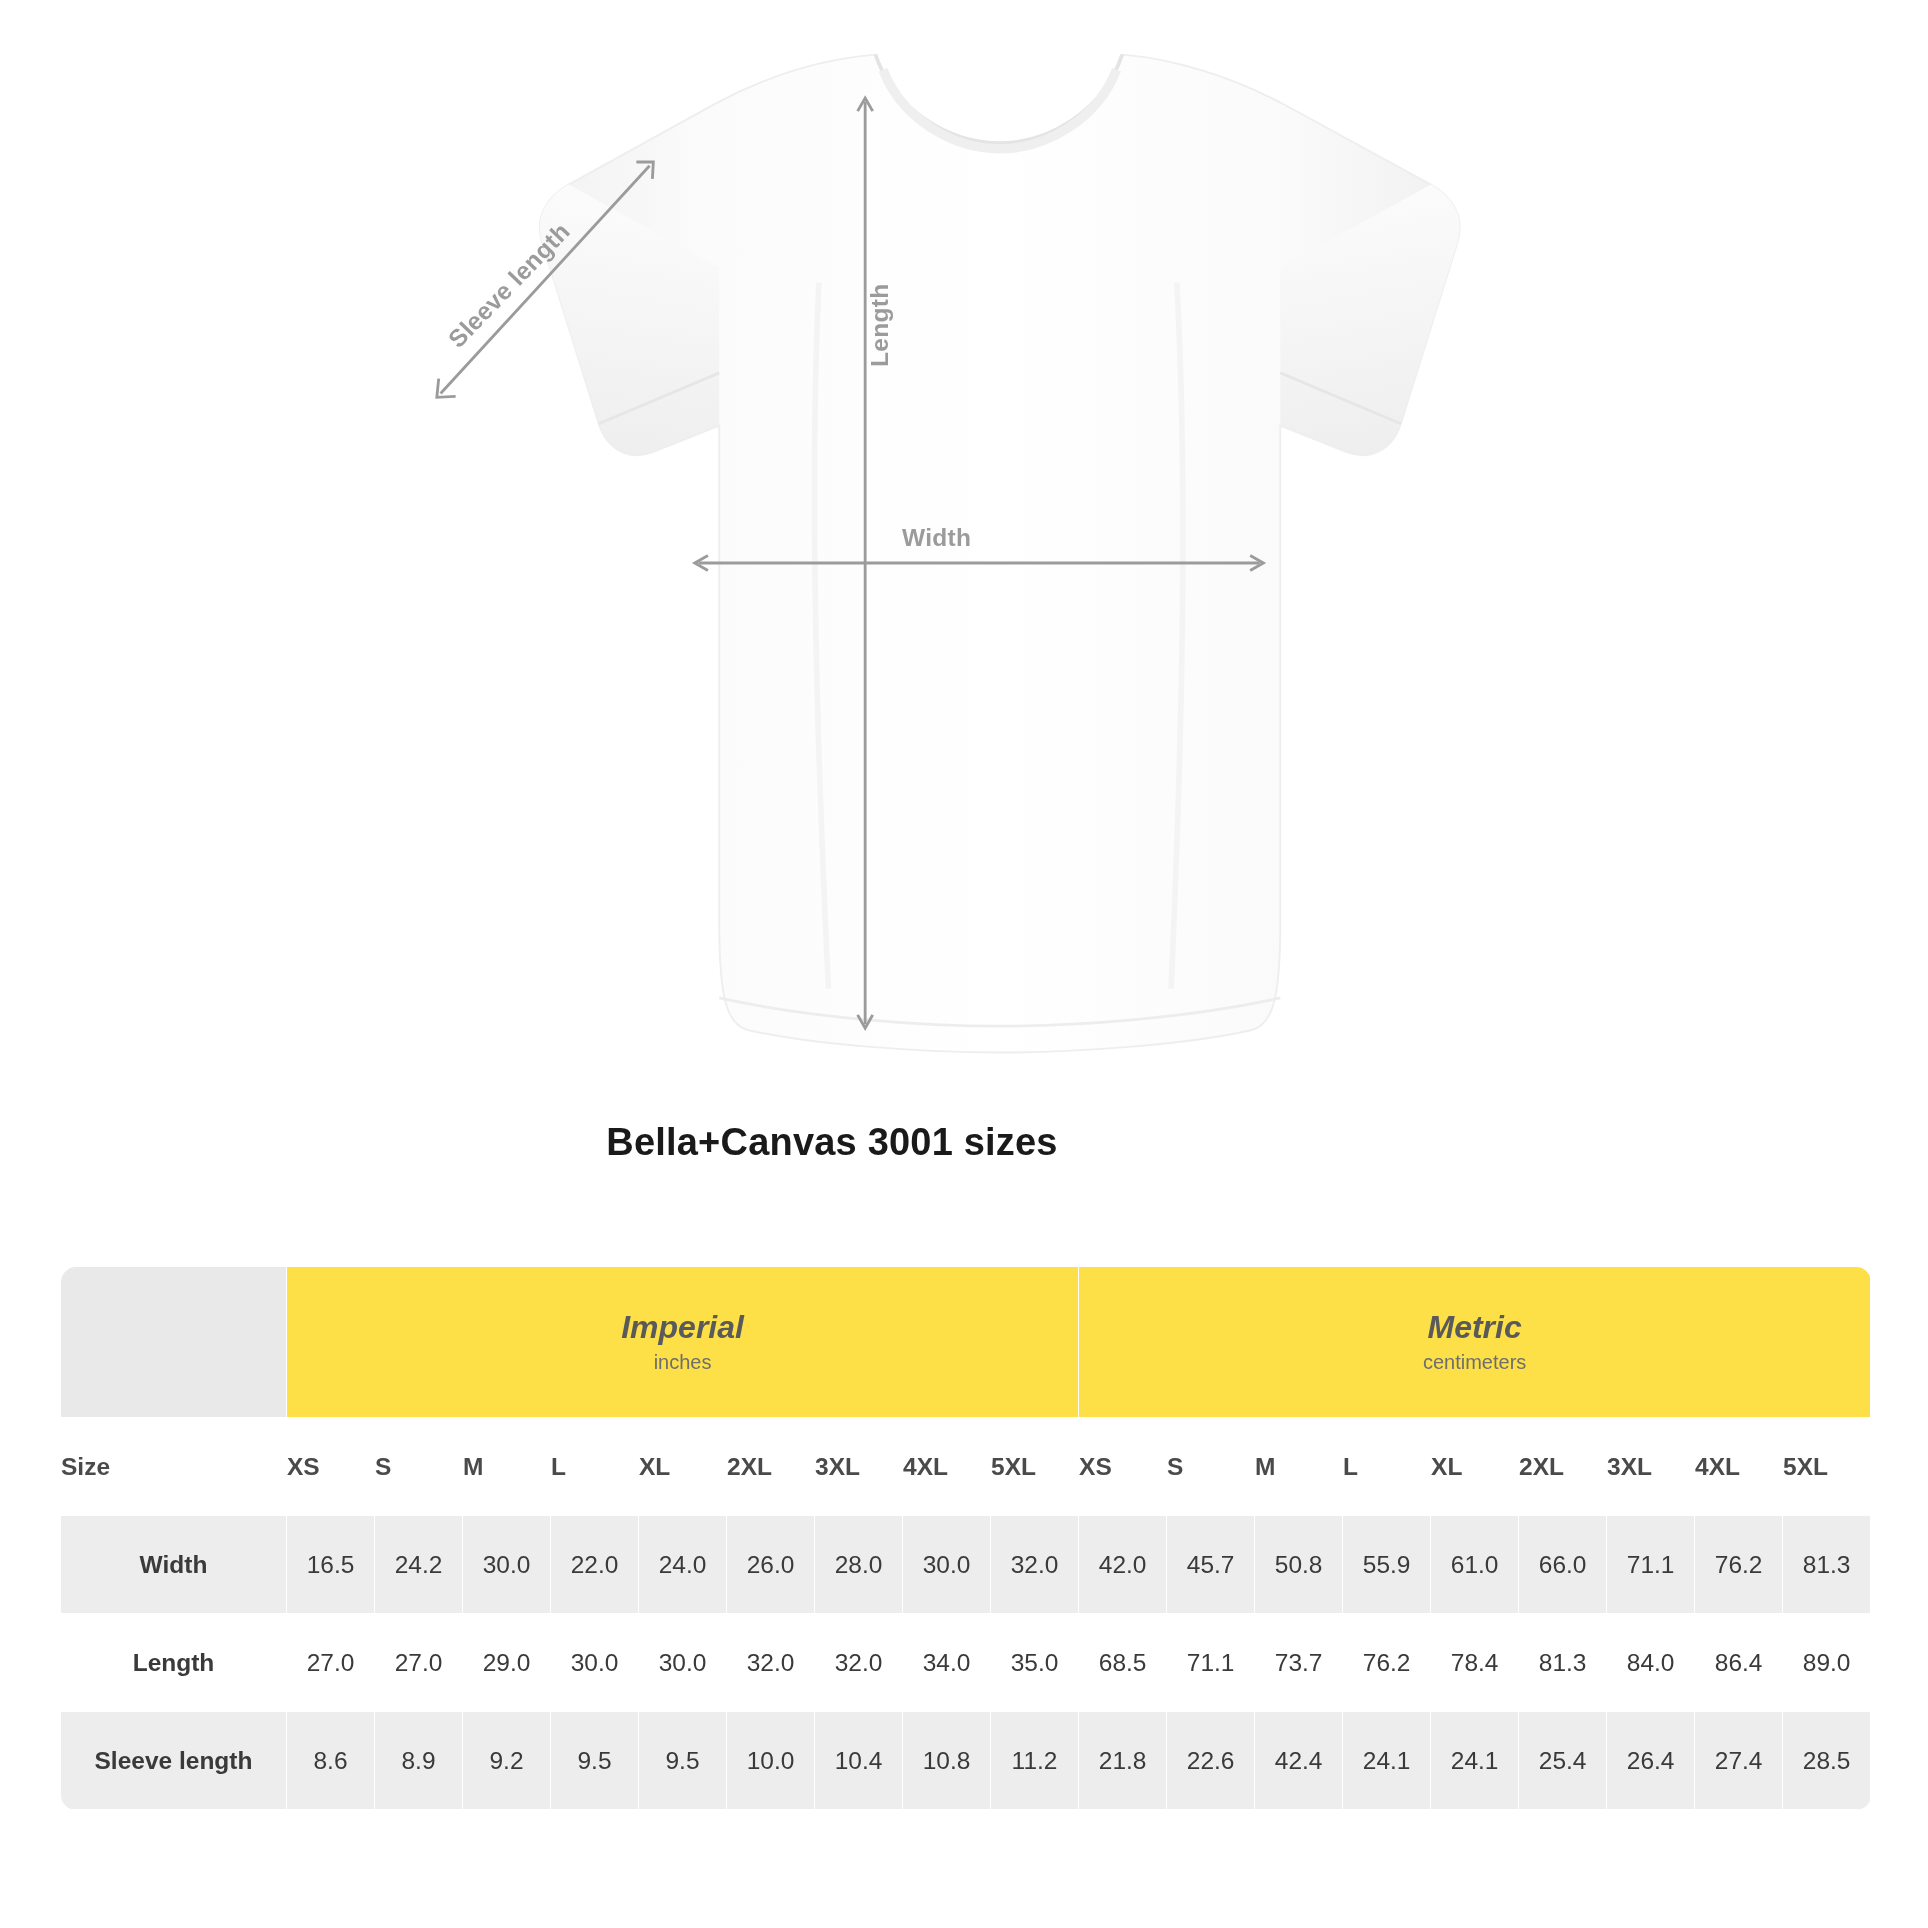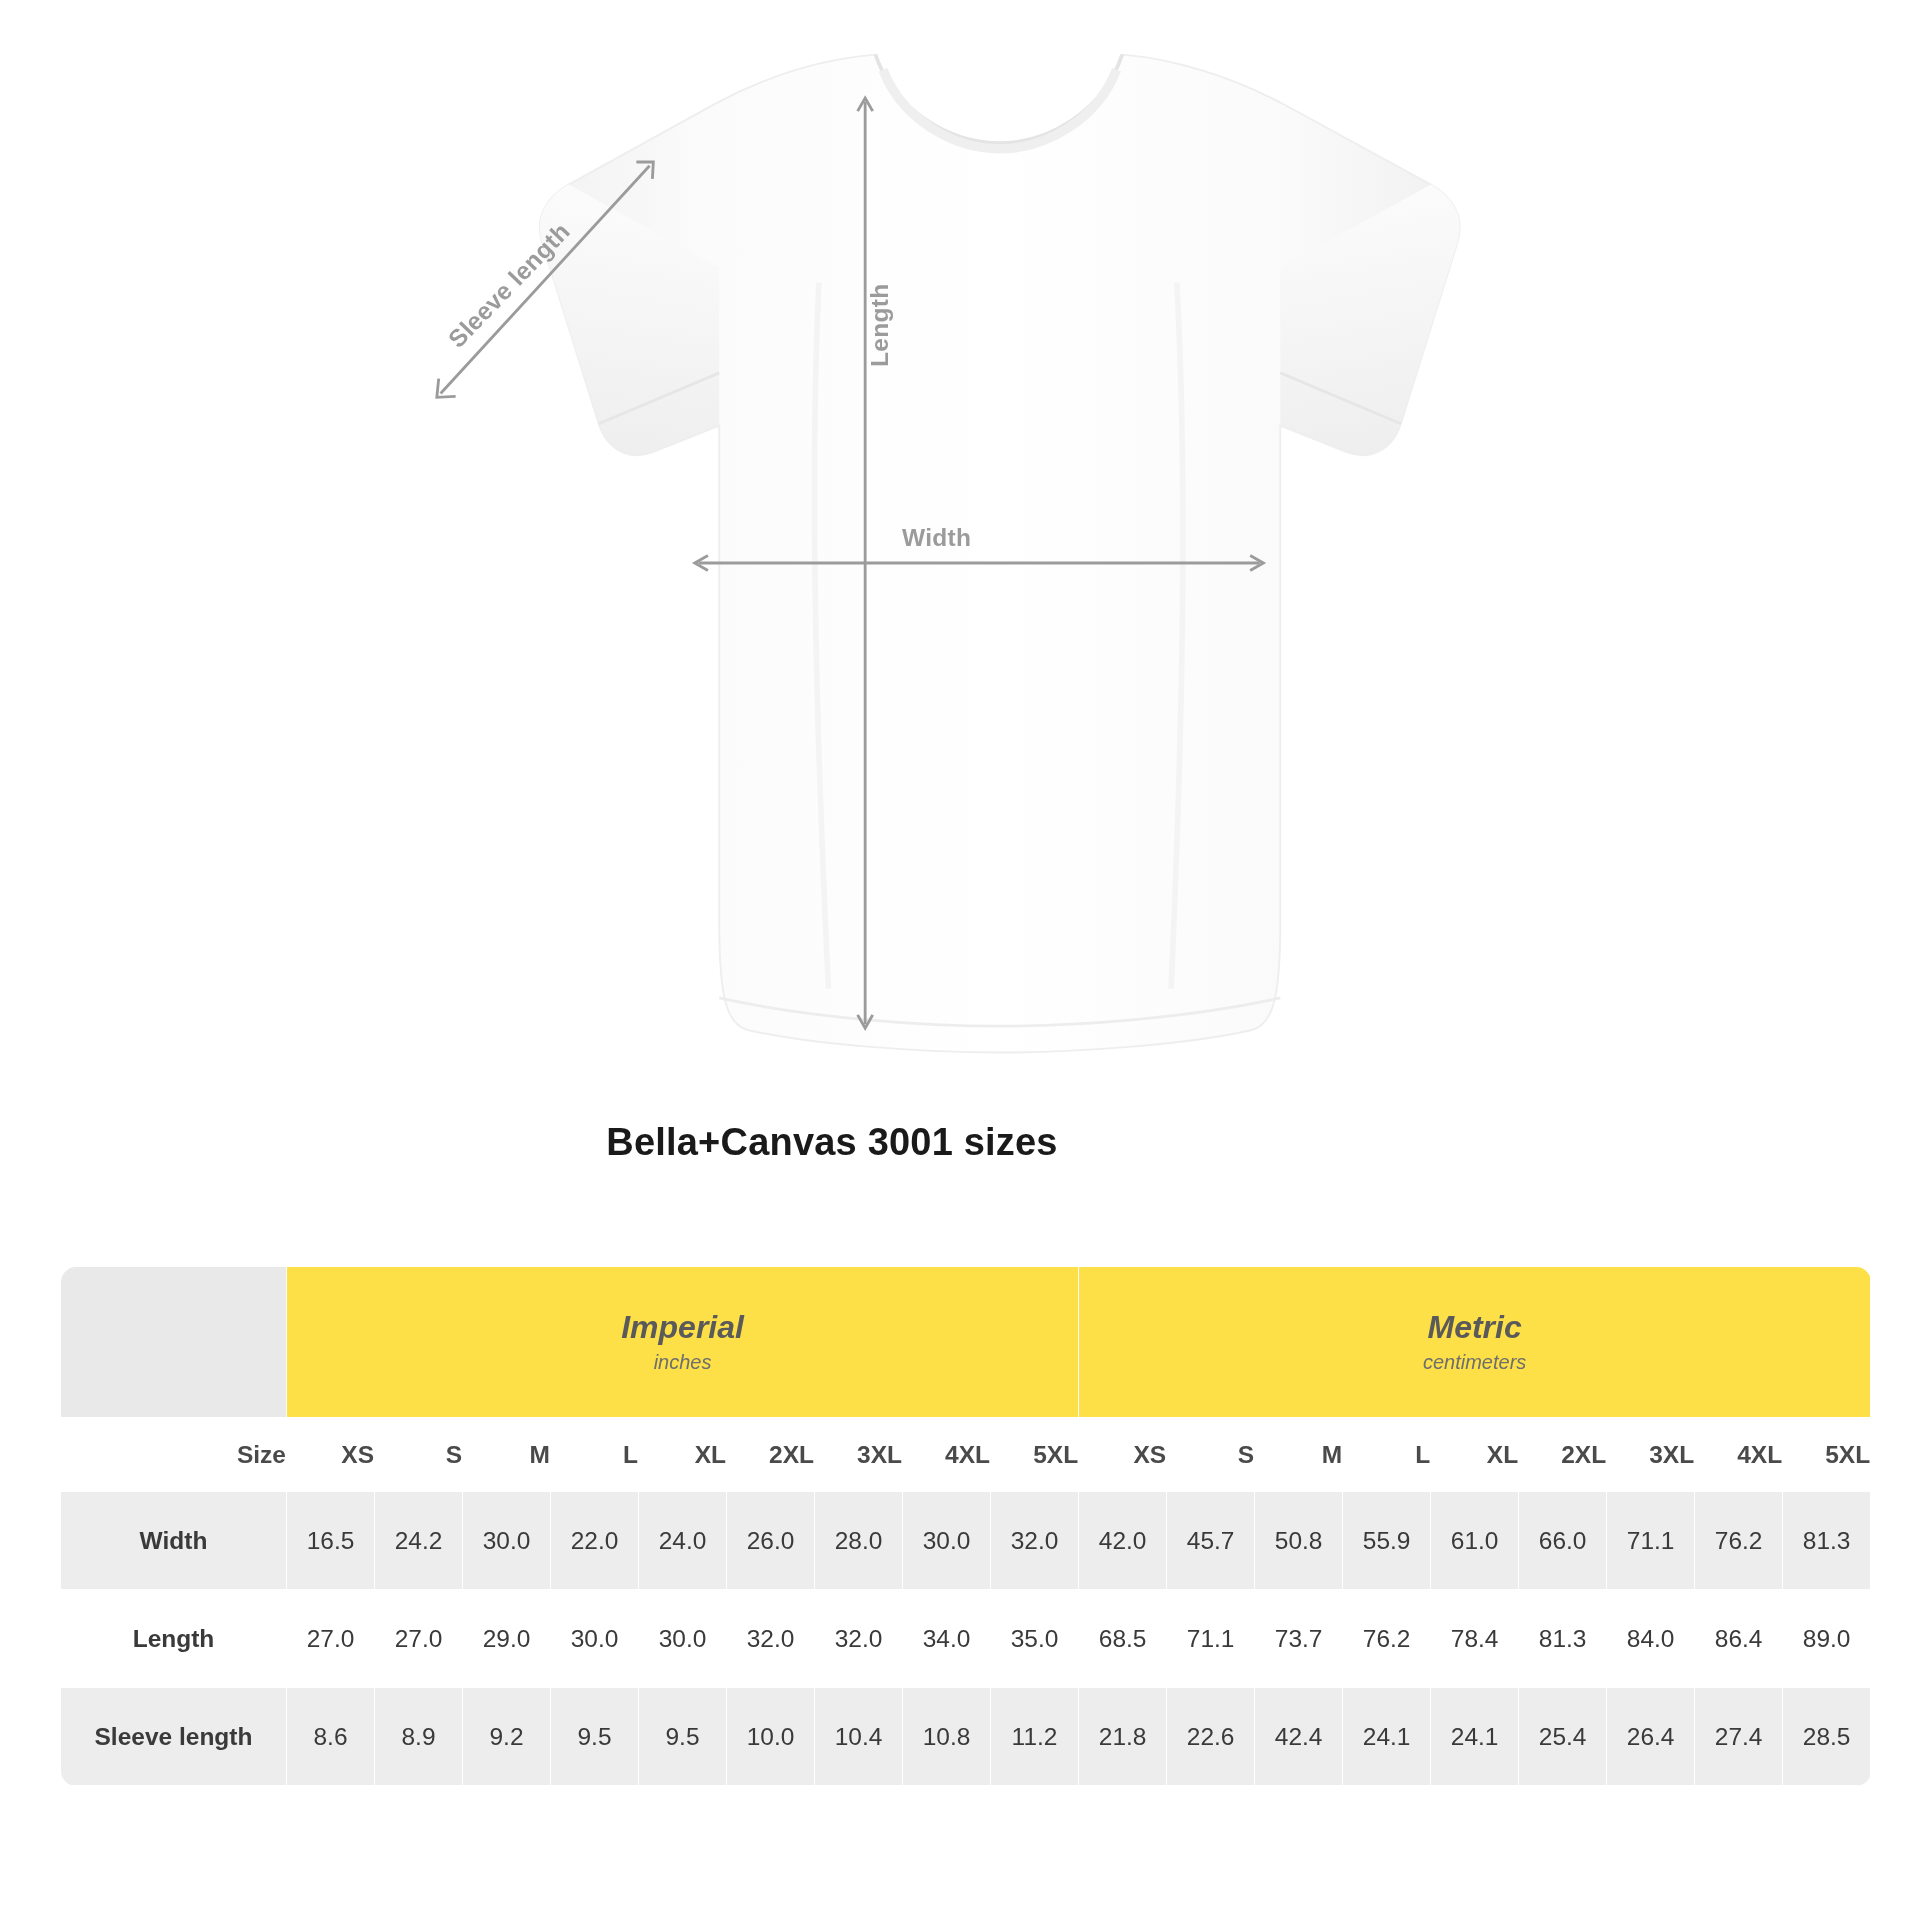--- a/index.html
+++ b/index.html
@@ -95,32 +95,31 @@
   }
   .unit-head .unit-name {
     font-size: 32px;
     font-weight: bold;
     font-style: italic;
     color: #5a5a5a;
     line-height: 1.1;
   }
   .unit-head .unit-sub {
     font-size: 20px;
-    font-style: italic;
     color: #6e6e6e;
     margin-top: 5.6px;
     text-align: center;
   }
   .corner-cell {
     background: #e9e9e9;
   }
   .hdr-row td {
     background: #ffffff;
-    height: 74px;
-    text-align: right;
+    height: 98px;
+    text-align: left;
     vertical-align: middle;
     font-size: 24.5px;
     font-weight: bold;
     color: #4a4a4a;
   }
   .hdr-row td.row-label {
     background: #ffffff;
   }
   .row-label {
     text-align: center;

